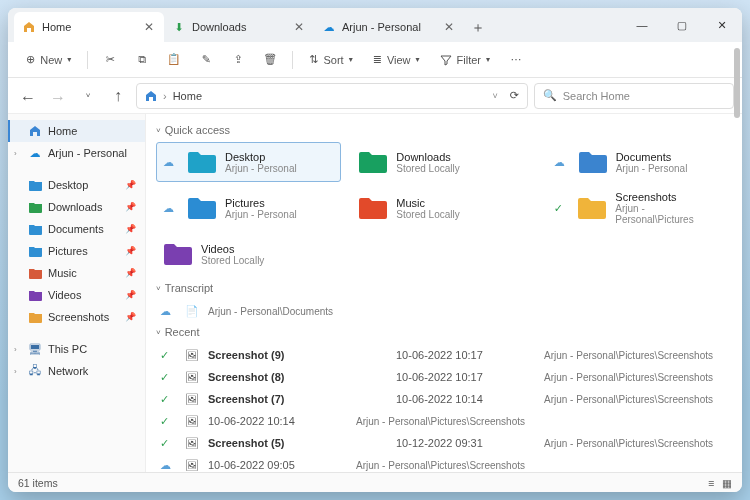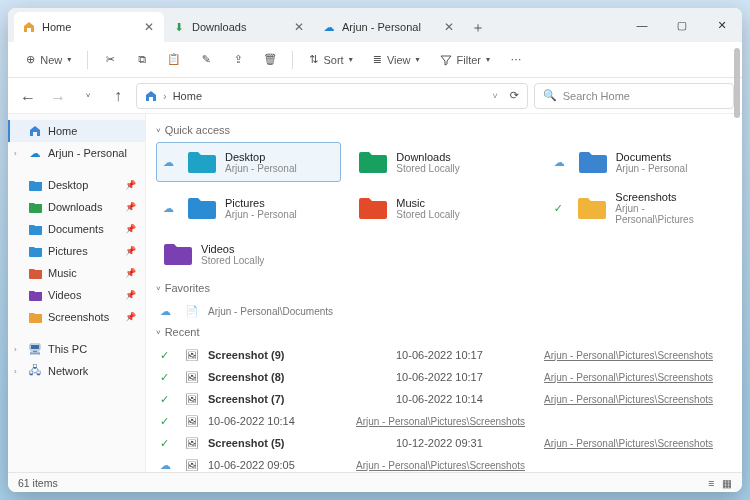--- a/index.html
+++ b/index.html
@@ -48,21 +48,21 @@
   .qa-card.sel { border-color:#8ab7e0; background:#eef6fc;}
   .qa-icon { width:30px; height:26px; border-radius:3px; display:flex;align-items:center;justify-content:center;}
   .qa-text .t1 { font-size:11px; color:#222;}
   .qa-text .t2 { font-size:10px; color:#888;}
   .cloud { width:12px;color:#5aa0d8;margin-right:4px;}
   .sync { width:12px;color:#2e9e4f;margin-right:4px;}
 
   .fav-row, .rec-row { height:22px; display:flex; align-items:center; gap:8px; padding-left:4px;}
   .rec-row .name { width:180px; white-space:nowrap; overflow:hidden;font-weight:bold;}
   .rec-row .date { width:140px; color:#555;}
-  .rec-row .path { color:#777; font-size:10px;text-decoration:underline;}
+  .rec-row .path { color:#777; font-size:10px;}
   .ficon { width:16px; height:16px; display:flex;align-items:center;justify-content:center;}
 
   
   .statusbar { height:20px; border-top:1px solid #e5e5e5; background:#fafafa; display:flex; align-items:center; padding:0 10px; font-size:10.5px; color:#555;}
   .statusbar .right { margin-left:auto; display:flex; gap:8px;}
 
   
   .rscroll { position:absolute; right:2px; top:40px; bottom:30px; width:8px;}
   .rscroll .thumb{ position:absolute; top:0; width:6px; height:70px; background:#c4c4c4; border-radius:3px; right:0;}
 
@@ -359,21 +359,21 @@
             </span>
             <span class="qa-text">
               <div class="t1">Videos</div>
               <div class="t2">Stored Locally</div>
             </span>
           </div>
         </div>
 
       <div class="section-hdr">
           <span style="font-size:8px;">˅</span>
-          <span>Favorites</span>
+          <span>Transcript</span>
         </div>
       <div id="fav-host">
           <div class="fav-row">
             <span class="cloud">☁</span>
             <span class="ficon">📄</span>
             <span class="path" style="color:#777;font-size:10px;">Arjun - Personal\Documents</span>
           </div>
         </div>
 
       <div class="section-hdr" style="margin-top:4px;">

